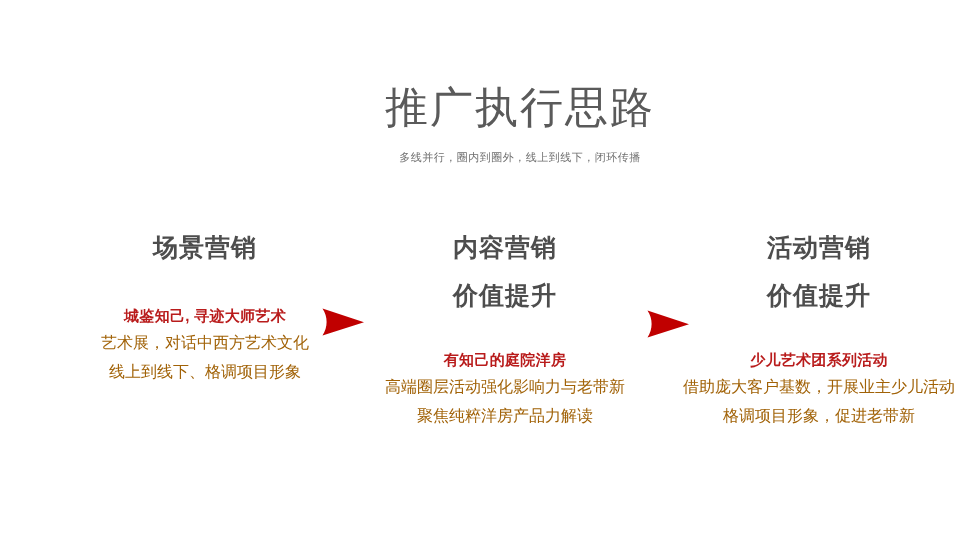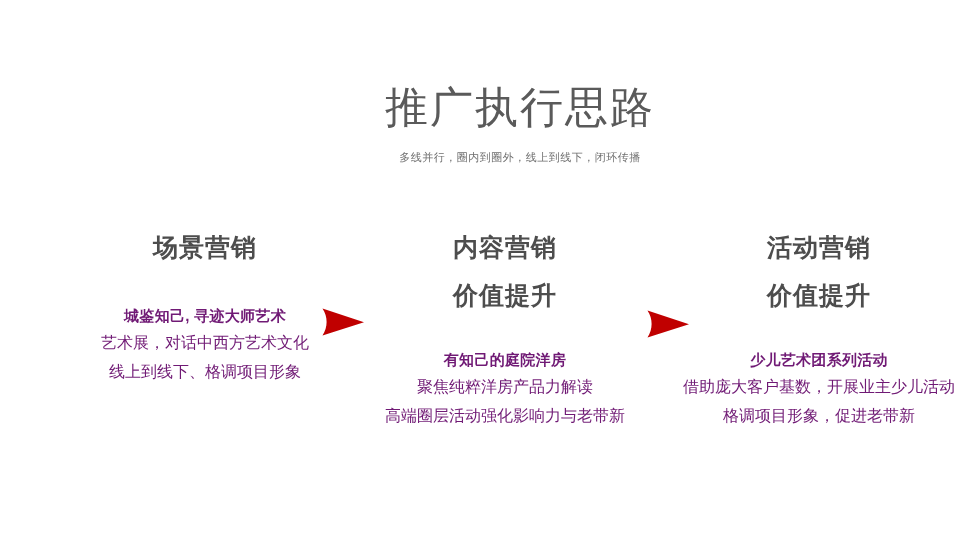--- a/index.html
+++ b/index.html
@@ -76,32 +76,32 @@
   }
   .col-heading.line2 {
     margin-top: 21px;
   }
 
   .col-lead {
     font-family: "Liberation Sans", "DejaVu Sans", sans-serif;
     font-size: 15px;
     line-height: 20px;
     font-weight: 700;
-    color: #701a75;
+    color: #b91c1c;
     letter-spacing: 0.3px;
   }
   .col-1 .col-lead { margin-top: 45px; }
   .col-2 .col-lead { margin-top: 41px; }
   .col-3 .col-lead { margin-top: 41px; }
 
   .col-body-line {
     font-family: "Liberation Serif", "DejaVu Serif", serif;
     font-size: 16px;
     line-height: 24px;
-    color: #701a75;
+    color: #a16207;
     margin-top: 5px;
     white-space: nowrap;
   }
 
   
   .arrow {
     position: absolute;
     width: 44px;
     height: 30px;
   }
@@ -125,22 +125,22 @@
       <div class="col-heading">场景营销</div>
       <div class="col-lead">城鉴知己, 寻迹大师艺术</div>
       <div class="col-body-line">艺术展，对话中西方艺术文化</div>
       <div class="col-body-line">线上到线下、格调项目形象</div>
     </div>
 
     <div class="column col-2">
       <div class="col-heading">内容营销</div>
       <div class="col-heading line2">价值提升</div>
       <div class="col-lead">有知己的庭院洋房</div>
+      <div class="col-body-line">高端圈层活动强化影响力与老带新</div>
       <div class="col-body-line">聚焦纯粹洋房产品力解读</div>
-      <div class="col-body-line">高端圈层活动强化影响力与老带新</div>
     </div>
 
     <div class="column col-3">
       <div class="col-heading">活动营销</div>
       <div class="col-heading line2">价值提升</div>
       <div class="col-lead">少儿艺术团系列活动</div>
       <div class="col-body-line">借助庞大客户基数，开展业主少儿活动</div>
       <div class="col-body-line">格调项目形象，促进老带新</div>
     </div>
 

